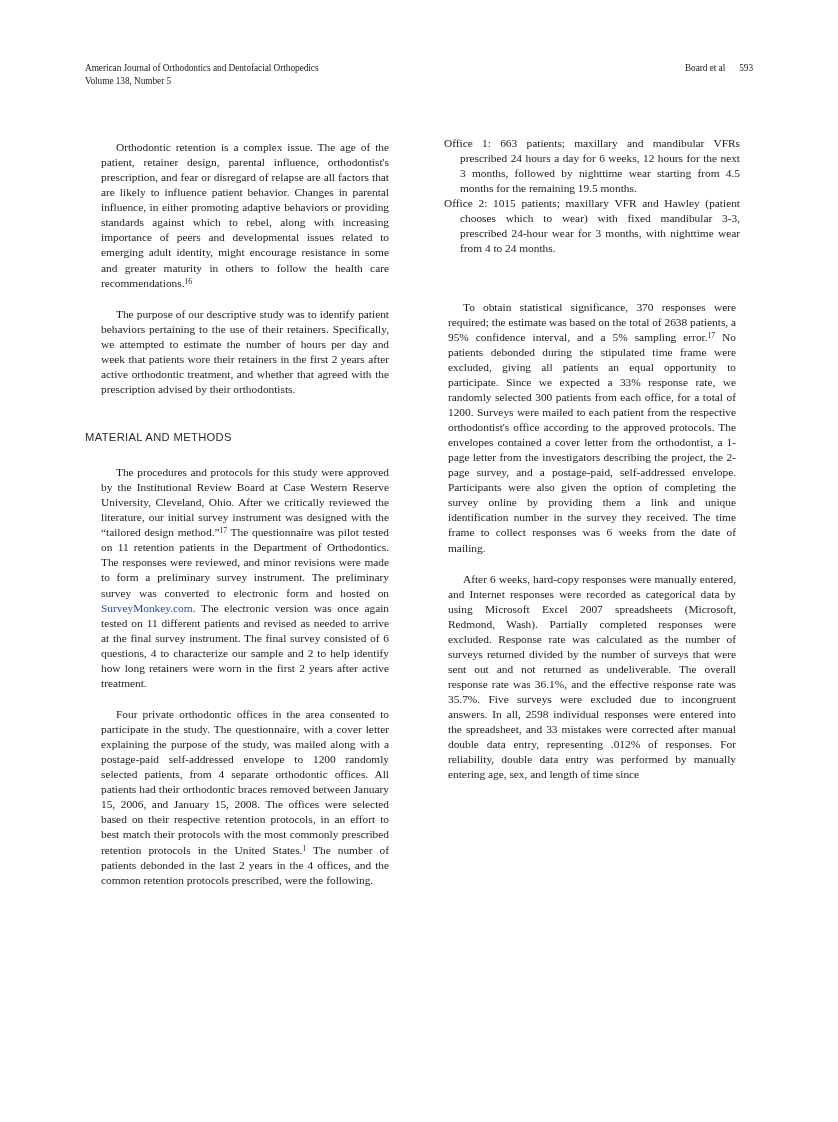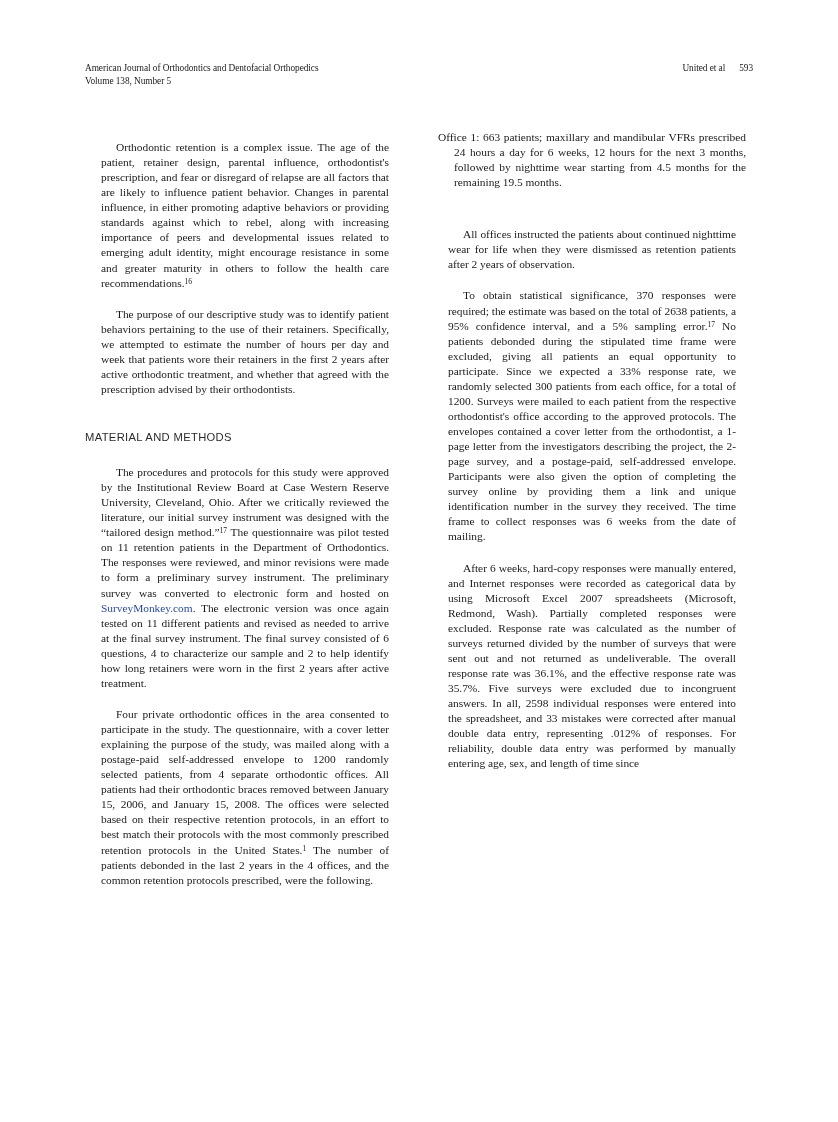--- a/index.html
+++ b/index.html
@@ -86,21 +86,21 @@
   }
 
   a.inline-link {
     color: #2a4b9b;
     text-decoration: none;
   }
 
   
   ul.office-list {
     list-style: none;
-    margin: 6px;
+    margin: 12px;
     padding: 0;
   }
   ul.office-list li {
     font-size: 11.4px;
     line-height: 15.07px;
     text-align: justify;
     text-justify: inter-word;
     padding-left: 16px;
     text-indent: -16px;
     letter-spacing: -0.02px;
@@ -111,21 +111,21 @@
 <body>
 
 <div class="page">
 
   <div class="running-head">
     <div class="running-head-left">
       <div>American Journal of Orthodontics and Dentofacial Orthopedics</div>
       <div>Volume 138, Number 5</div>
     </div>
     <div class="running-head-right">
-      <span>United et al</span><span class="rh-pageno">593</span>
+      <span>Board et al</span><span class="rh-pageno">593</span>
     </div>
   </div>
 
   <div class="body-cols">
 
     <div class="col">
 
       <p class="para"><span>Orthodontic retention is a complex issue. The age of the patient, retainer design, parental influence, orthodontist's prescription, and fear or disregard of relapse are all factors that are likely to influence patient behavior. Changes in parental influence, in either promoting adaptive behaviors or providing standards against which to rebel, along with increasing importance of peers and developmental issues related to emerging adult identity, might encourage resistance in some and greater maturity in others to follow the health care recommendations.</span><sup class="ref">16</sup></p>
 
       <p class="para">The purpose of our descriptive study was to identify patient behaviors pertaining to the use of their retainers. Specifically, we attempted to estimate the number of hours per day and week that patients wore their retainers in the first 2 years after active orthodontic treatment, and whether that agreed with the prescription advised by their orthodontists.</p>
@@ -135,25 +135,25 @@
       <p class="para"><span>The procedures and protocols for this study were approved by the Institutional Review Board at Case Western Reserve University, Cleveland, Ohio. After we critically reviewed the literature, our initial survey instrument was designed with the “tailored design method.”</span><sup class="ref">17</sup><span> The questionnaire was pilot tested on 11 retention patients in the Department of Orthodontics. The responses were reviewed, and minor revisions were made to form a preliminary survey instrument. The preliminary survey was converted to electronic form and hosted on </span><a class="inline-link" href="#">SurveyMonkey.com</a><span>. The electronic version was once again tested on 11 different patients and revised as needed to arrive at the final survey instrument. The final survey consisted of 6 questions, 4 to characterize our sample and 2 to help identify how long retainers were worn in the first 2 years after active treatment.</span></p>
 
       <p class="para"><span>Four private orthodontic offices in the area consented to participate in the study. The questionnaire, with a cover letter explaining the purpose of the study, was mailed along with a postage-paid self-addressed envelope to 1200 randomly selected patients, from 4 separate orthodontic offices. All patients had their orthodontic braces removed between January 15, 2006, and January 15, 2008. The offices were selected based on their respective retention protocols, in an effort to best match their protocols with the most commonly prescribed retention protocols in the United States.</span><sup class="ref">1</sup><span> The number of patients debonded in the last 2 years in the 4 offices, and the common retention protocols prescribed, were the following.</span></p>
 
     </div>
 
     <div class="col">
 
       <ul class="office-list">
         <li>Office 1: 663 patients; maxillary and mandibular VFRs prescribed 24 hours a day for 6 weeks, 12 hours for the next 3 months, followed by nighttime wear starting from 4.5 months for the remaining 19.5 months.</li>
+        <li>Office 2: 1015 patients; maxillary VFR and Hawley (patient chooses which to wear) with fixed mandibular 3-3, prescribed 24-hour wear for 3 months, with nighttime wear from 4 to 24 months.</li>
       </ul>
 
       <div class="spacer-para"></div>
 
-      <p class="para">All offices instructed the patients about continued nighttime wear for life when they were dismissed as retention patients after 2 years of observation.</p>
 
       <p class="para"><span>To obtain statistical significance, 370 responses were required; the estimate was based on the total of 2638 patients, a 95% confidence interval, and a 5% sampling error.</span><sup class="ref">17</sup><span> No patients debonded during the stipulated time frame were excluded, giving all patients an equal opportunity to participate. Since we expected a 33% response rate, we randomly selected 300 patients from each office, for a total of 1200. Surveys were mailed to each patient from the respective orthodontist's office according to the approved protocols. The envelopes contained a cover letter from the orthodontist, a 1-page letter from the investigators describing the project, the 2-page survey, and a postage-paid, self-addressed envelope. Participants were also given the option of completing the survey online by providing them a link and unique identification number in the survey they received. The time frame to collect responses was 6 weeks from the date of mailing.</span></p>
 
       <p class="para">After 6 weeks, hard-copy responses were manually entered, and Internet responses were recorded as categorical data by using Microsoft Excel 2007 spreadsheets (Microsoft, Redmond, Wash). Partially completed responses were excluded. Response rate was calculated as the number of surveys returned divided by the number of surveys that were sent out and not returned as undeliverable. The overall response rate was 36.1%, and the effective response rate was 35.7%. Five surveys were excluded due to incongruent answers. In all, 2598 individual responses were entered into the spreadsheet, and 33 mistakes were corrected after manual double data entry, representing .012% of responses. For reliability, double data entry was performed by manually entering age, sex, and length of time since</p>
 
     </div>
 
   </div>
 
 </div>

